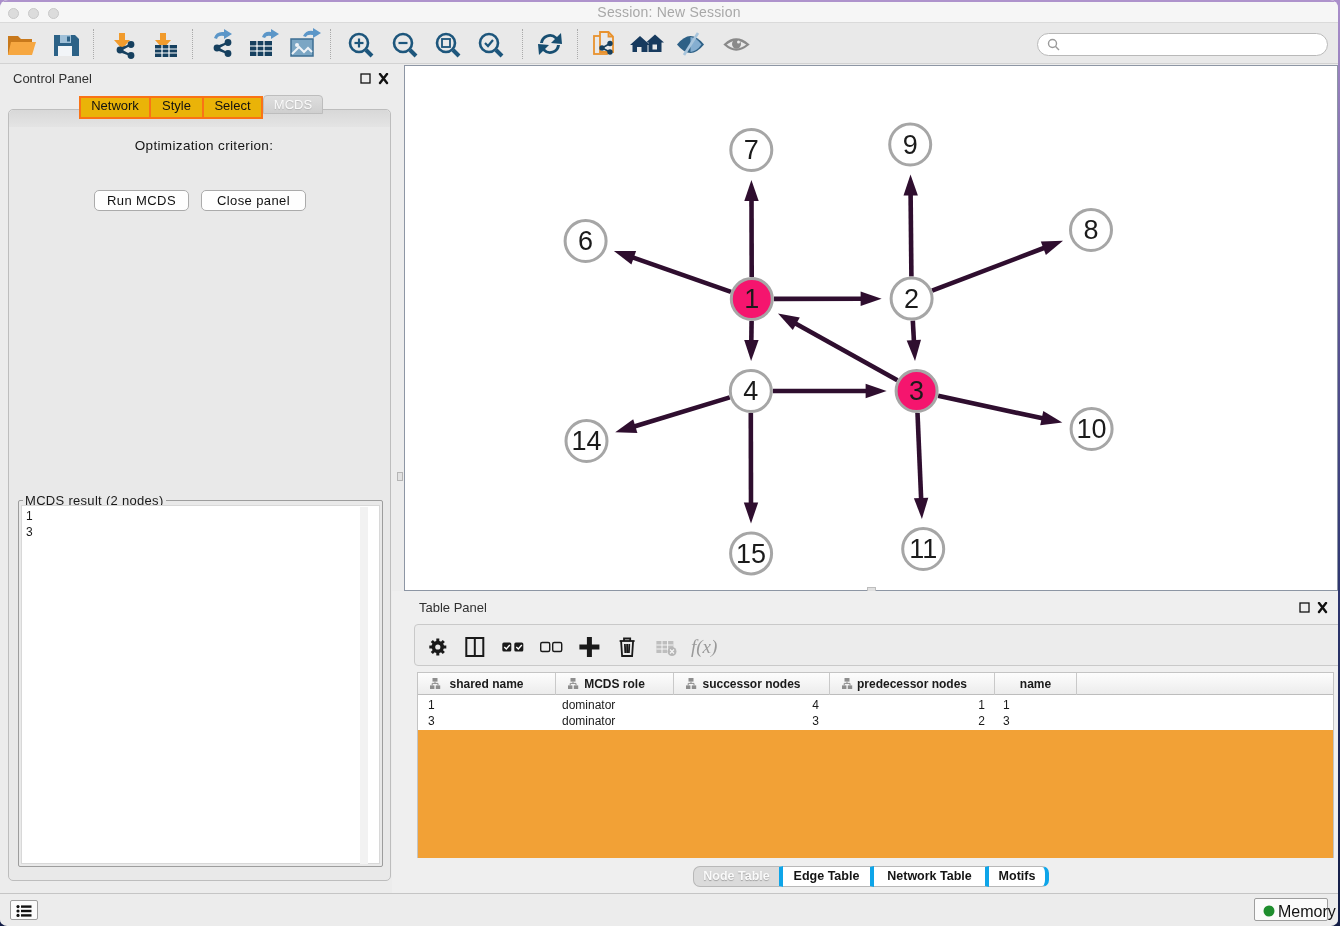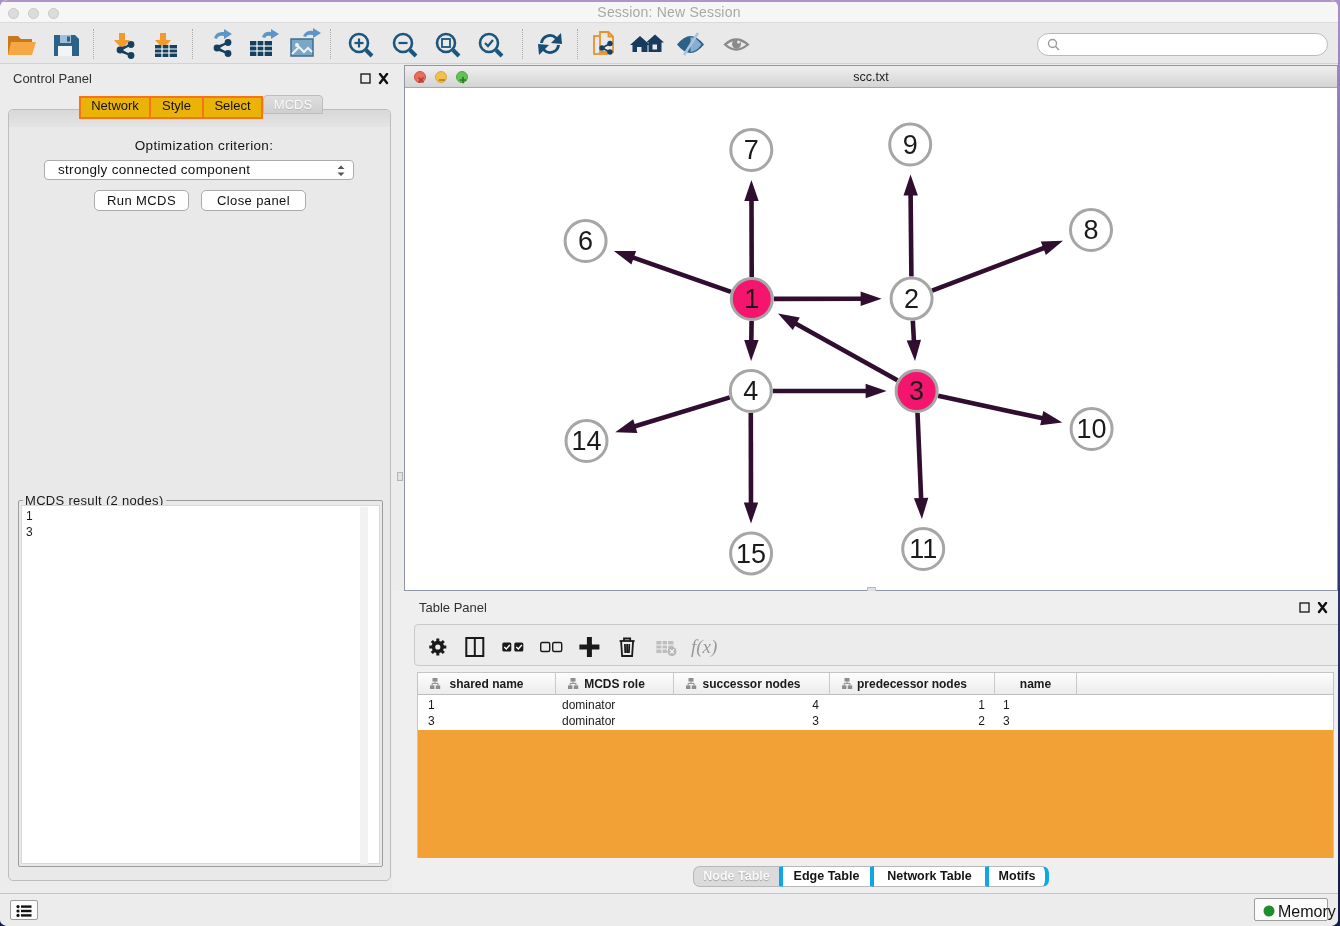--- a/index.html
+++ b/index.html
@@ -216,46 +216,29 @@
    <path d="M20 1 L27 10 M27 1 L20 10" stroke="#111" stroke-width="2.4" stroke-linecap="round"></path>
  </svg>
  <div class="cpbox">
         <div class="cpband"></div>
       </div>
  <div class="tab" style="left:79px;top:32px;width:72px;">Network</div>
  <div class="tab" style="left:151px;top:32px;width:53px;border-left:none;">Style</div>
  <div class="tab" style="left:204px;top:32px;width:59px;border-left:none;">Select</div>
  <div class="tab tabsel" style="left:263px;top:31px;width:60px;height:19px;line-height:17px;">MCDS</div>
  <div class="optlabel">Optimization criterion:</div>
- <div class="combo">strongly connected component
-   <svg width="10" height="14" viewBox="0 0 10 14" style="position:absolute;right:7px;top:2.5px">
-          <path d="M1.5 5 L5 1.5 L8.5 5 z M1.5 8.5 L5 12 L8.5 8.5 z" fill="#555"></path>
-        </svg>
- </div>
  <div class="btn" style="left:94px;width:95px;">Run MCDS</div>
  <div class="btn" style="left:201px;width:105px;">Close panel</div>
  <div class="fieldset">
    <div class="fslabel">MCDS result (2 nodes)</div>
    <div class="fsinner">1<br>3<div class="fsscroll"></div></div>
  </div>
 </div>
 <div style="position:absolute;left:397px;top:472px;width:6px;height:9px;background:#e2e2e2;border:1px solid #b5b5b5;"></div>
 <div class="netwin">
- <div class="nettitle">
-  <div class="ntl" style="left:8.5px;background:#ed6b5f;border:0.5px solid #ce5347;"><svg width="12" height="12" viewBox="0 0 12 12">
-            <path d="M3.5 3.5 L8.5 8.5 M8.5 3.5 L3.5 8.5" stroke="#a13b31" stroke-width="1.4"></path>
-          </svg></div>
-  <div class="ntl" style="left:29.5px;background:#f5bf4e;border:0.5px solid #dba73a;"><svg width="12" height="12" viewBox="0 0 12 12">
-            <line x1="2.8" y1="6" x2="9.2" y2="6" stroke="#b07f22" stroke-width="1.6"></line>
-          </svg></div>
-  <div class="ntl" style="left:50.5px;background:#61c354;border:0.5px solid #50a844;"><svg width="12" height="12" viewBox="0 0 12 12">
-            <path d="M6 2.8 V9.2 M2.8 6 H9.2" stroke="#2e7527" stroke-width="1.6"></path>
-          </svg></div>
-  <div class="netname">scc.txt</div>
- </div>
  <svg width="932" height="502" viewBox="404 87 932 502" style="position:absolute;left:0;top:22px">
 <line x1="750.7" y1="276.0" x2="750.5" y2="198.0" stroke="#2f0e2f" stroke-width="4.6"></line>
 <polygon points="750.4,179.0 757.7,200.0 743.3,200.0" fill="#2f0e2f"></polygon>
 <line x1="730.0" y1="290.8" x2="630.9" y2="256.1" stroke="#2f0e2f" stroke-width="4.6"></line>
 <polygon points="612.9,249.9 635.1,250.0 630.4,263.6" fill="#2f0e2f"></polygon>
 <line x1="772.8" y1="297.9" x2="861.6" y2="297.7" stroke="#2f0e2f" stroke-width="4.6"></line>
 <polygon points="880.6,297.7 859.6,304.9 859.6,290.5" fill="#2f0e2f"></polygon>
 <line x1="750.6" y1="320.0" x2="750.3" y2="341.0" stroke="#2f0e2f" stroke-width="4.6"></line>
 <polygon points="750.1,360.0 743.2,338.9 757.6,339.1" fill="#2f0e2f"></polygon>
 <line x1="910.4" y1="275.6" x2="909.6" y2="192.5" stroke="#2f0e2f" stroke-width="4.6"></line>

